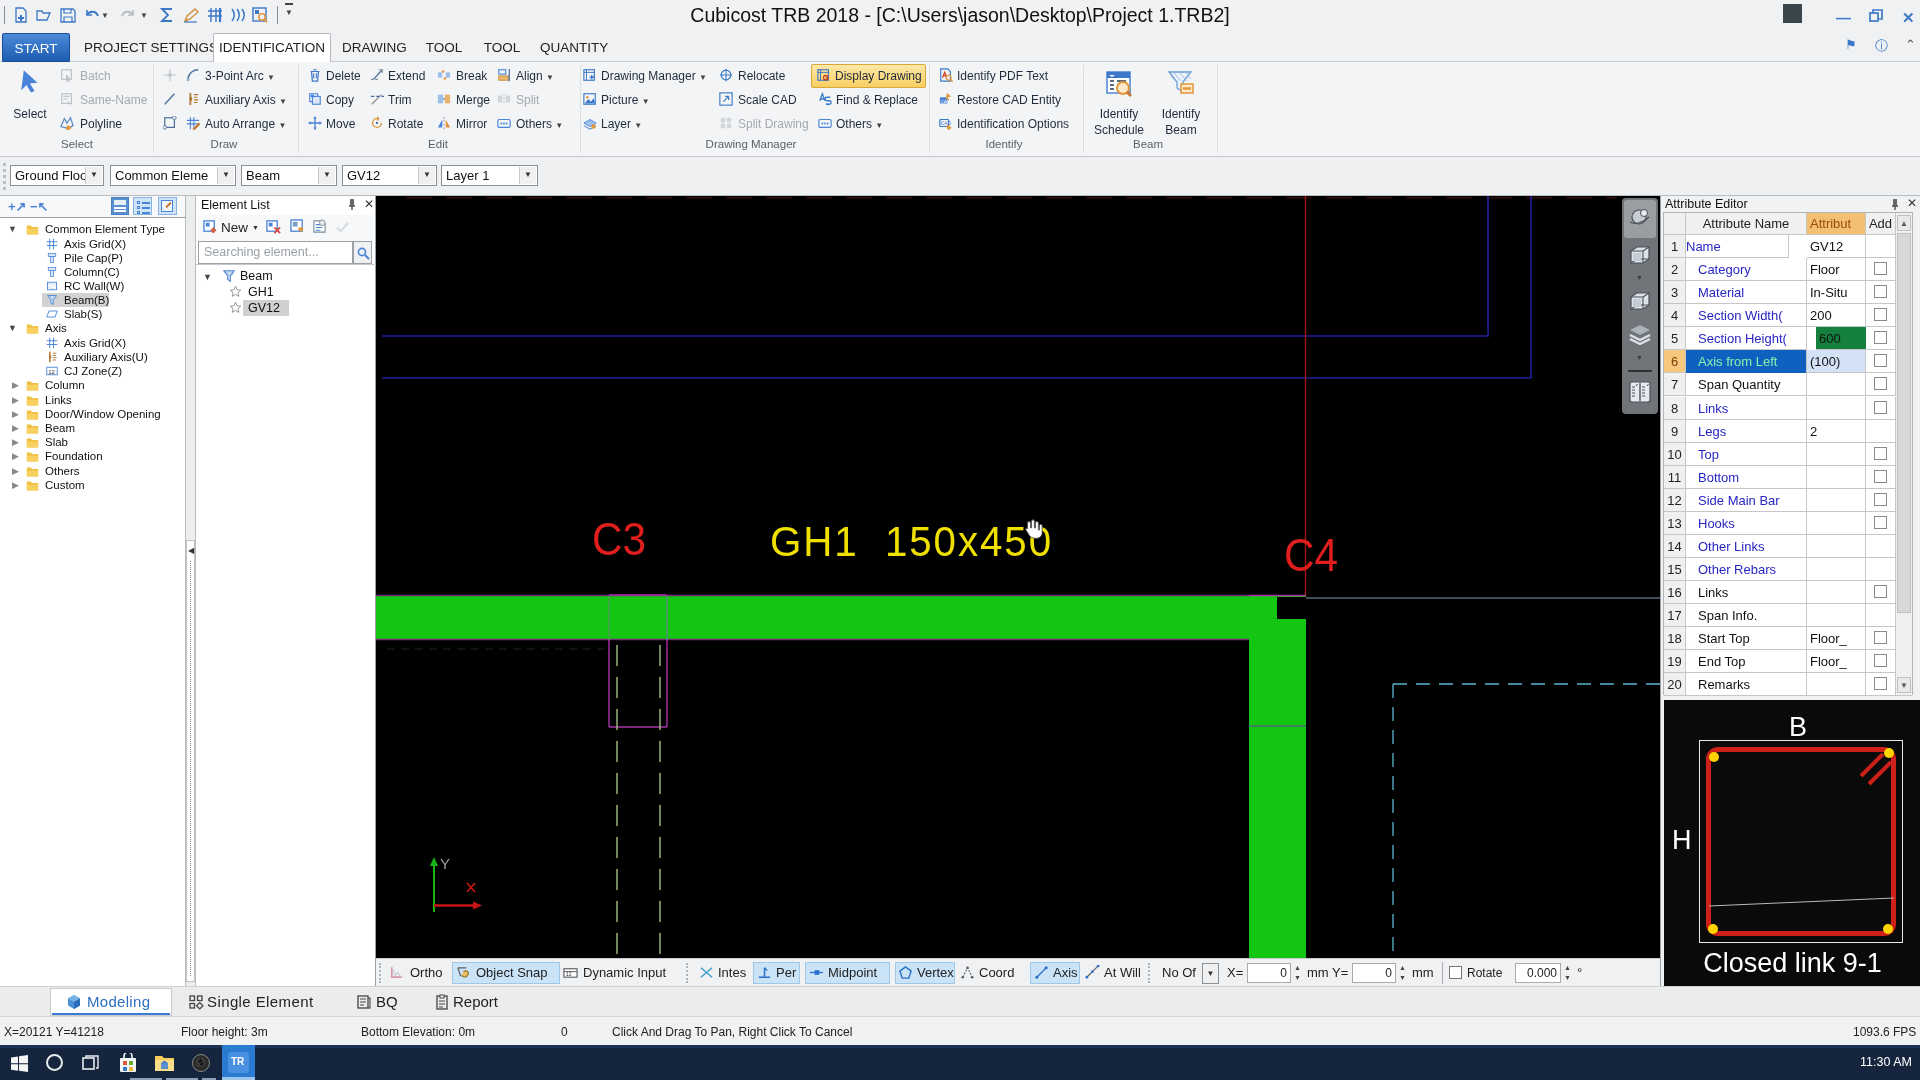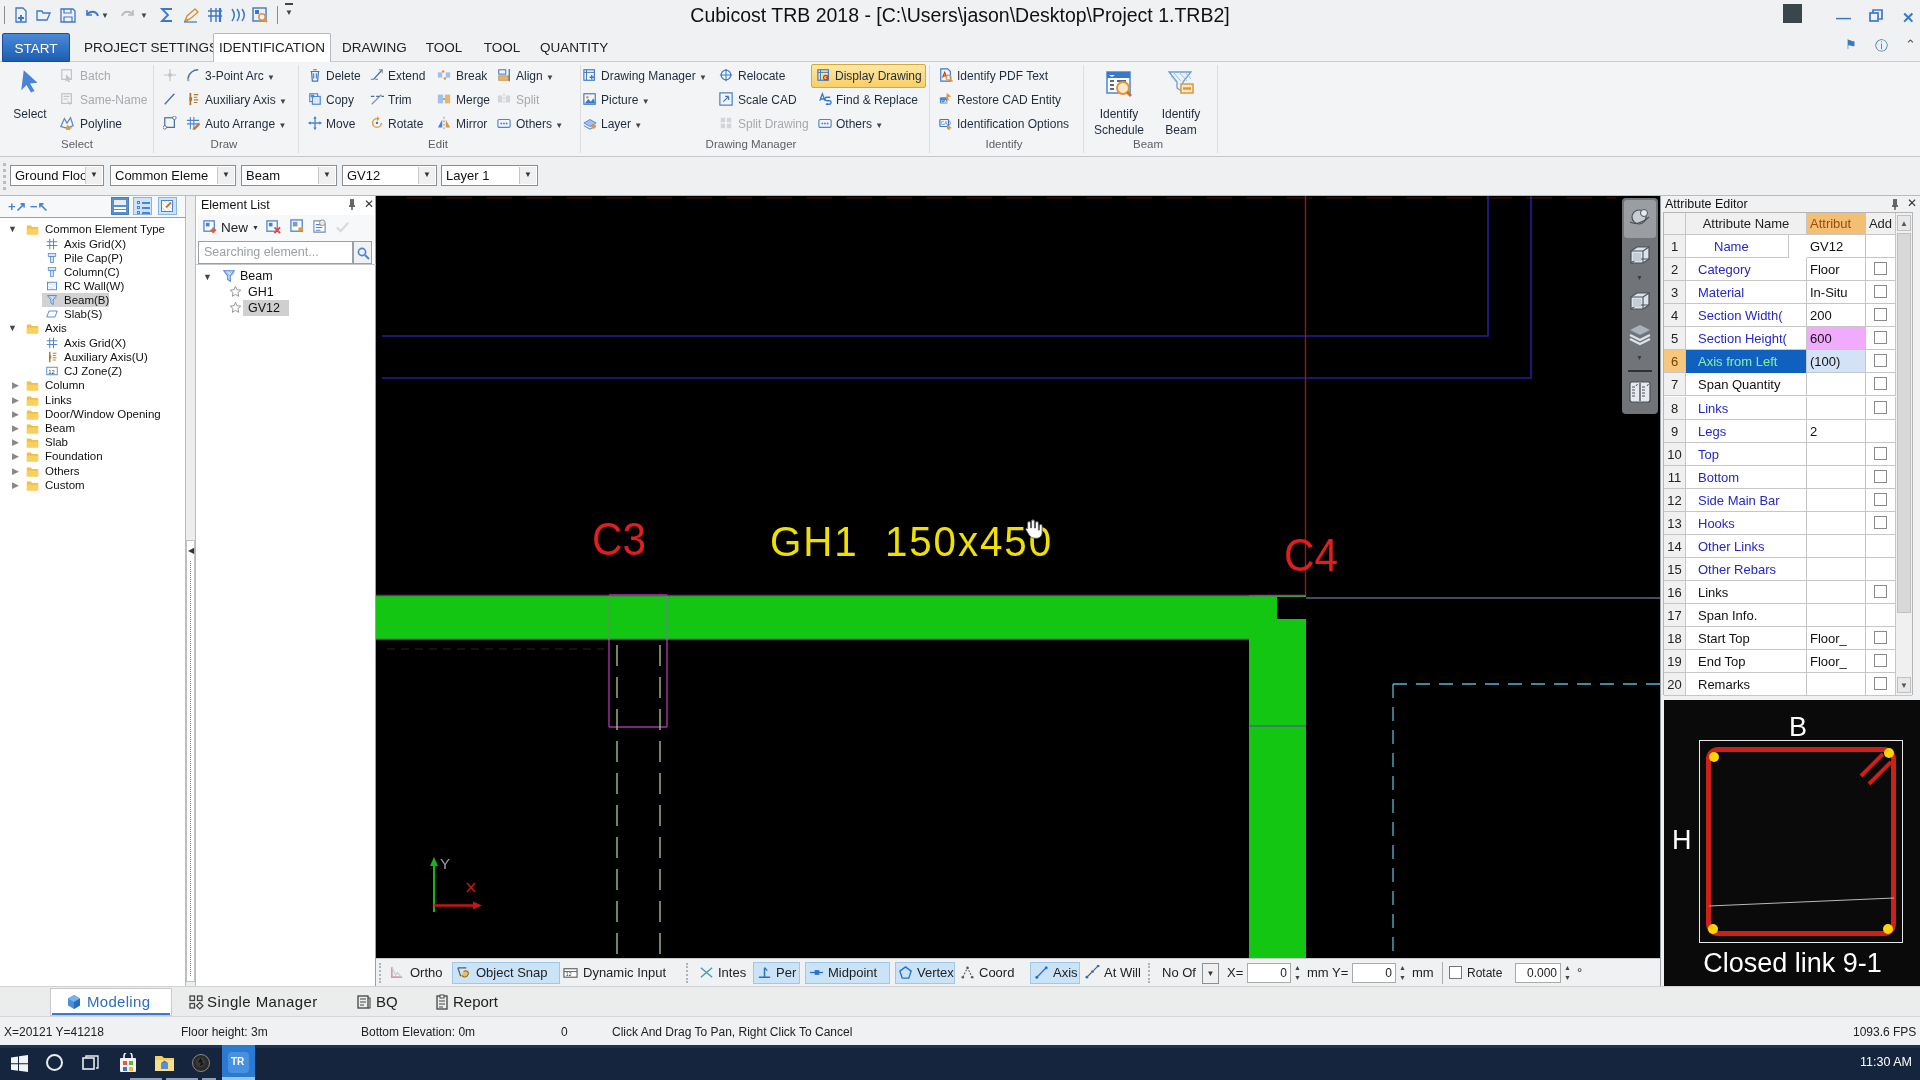--- a/index.html
+++ b/index.html
@@ -977,41 +977,41 @@
           <path d="M4 1h4v6H4z" fill="#666"></path>
         </svg>
       </div>
     <div class="abs" style="left:246px;top:0px;color:#333;font-size:12px;">✕</div>
     <div class="abs" id="attrtable" style="height:483px;">
       <div class="acell rnum" style="left:0;top:0;width:22px;height:22px;"></div>
       <div class="acell" style="left:22px;top:0;width:121px;height:22px;text-align:center;line-height:21px;background:#f0f0f0;color:#222;">Attribute Name</div>
       <div class="acell" style="left:143px;top:0;width:59px;height:22px;background:#f3bf72;color:#9a4a10;padding-left:3px;line-height:21px;">Attribut</div>
       <div class="acell" style="left:202px;top:0;width:30px;height:22px;text-align:center;line-height:21px;background:#f0f0f0;color:#222;">Add</div>
       <div class="acell rnum" style="left:0;top:22.0px;width:22px;height:23.1px;line-height:23.1px;background:#f0f0f0;color:#222;">1</div>
-      <div class="acell" style="left:22px;top:22.0px;width:103px;height:23.1px;line-height:23.1px;background:#fff;color:#2726c3;padding-left:28px;">Name</div>
+      <div class="acell" style="left:22px;top:22.0px;width:103px;height:23.1px;line-height:23.1px;background:#fff;color:#2726c3;padding-left:0;">Name</div>
       <div class="acell" style="left:143px;top:22.0px;width:59px;height:23.1px;line-height:23.1px;background:#fff;color:#111;padding-left:3px;">GV12</div>
       <div class="acell" style="left:202px;top:22.0px;width:30px;height:23.1px;background:#fff;"></div>
       <div class="acell rnum" style="left:0;top:45.1px;width:22px;height:23.1px;line-height:23.1px;background:#f0f0f0;color:#222;">2</div>
       <div class="acell" style="left:22px;top:45.1px;width:121px;height:23.1px;line-height:23.1px;background:#fff;color:#2726c3;padding-left:12px;">Category</div>
       <div class="acell" style="left:143px;top:45.1px;width:59px;height:23.1px;line-height:23.1px;background:#fff;color:#111;padding-left:3px;">Floor</div>
       <div class="acell" style="left:202px;top:45.1px;width:30px;height:23.1px;background:#fff;"></div>
       <div class="cbx" style="left:210px;top:49.1px;"></div>
       <div class="acell rnum" style="left:0;top:68.1px;width:22px;height:23.1px;line-height:23.1px;background:#f0f0f0;color:#222;">3</div>
       <div class="acell" style="left:22px;top:68.1px;width:121px;height:23.1px;line-height:23.1px;background:#fff;color:#2726c3;padding-left:12px;">Material</div>
       <div class="acell" style="left:143px;top:68.1px;width:59px;height:23.1px;line-height:23.1px;background:#fff;color:#111;padding-left:3px;">In-Situ</div>
       <div class="acell" style="left:202px;top:68.1px;width:30px;height:23.1px;background:#fff;"></div>
       <div class="cbx" style="left:210px;top:72.1px;"></div>
       <div class="acell rnum" style="left:0;top:91.2px;width:22px;height:23.1px;line-height:23.1px;background:#f0f0f0;color:#222;">4</div>
       <div class="acell" style="left:22px;top:91.2px;width:121px;height:23.1px;line-height:23.1px;background:#fff;color:#2726c3;padding-left:12px;">Section Width(</div>
       <div class="acell" style="left:143px;top:91.2px;width:59px;height:23.1px;line-height:23.1px;background:#fff;color:#111;padding-left:3px;">200</div>
       <div class="acell" style="left:202px;top:91.2px;width:30px;height:23.1px;background:#fff;"></div>
       <div class="cbx" style="left:210px;top:95.2px;"></div>
       <div class="acell rnum" style="left:0;top:114.3px;width:22px;height:23.1px;line-height:23.1px;background:#f0f0f0;color:#222;">5</div>
       <div class="acell" style="left:22px;top:114.3px;width:121px;height:23.1px;line-height:23.1px;background:#fff;color:#2726c3;padding-left:12px;">Section Height(</div>
-      <div class="acell" style="left:143px;top:114.3px;width:59px;height:23.1px;line-height:23.1px;background:#f0abfc;color:#111;padding-left:3px;">600</div>
+      <div class="acell" style="left:152px;top:114.3px;width:59px;height:23.1px;line-height:23.1px;background:#15803d;color:#111;padding-left:3px;">600</div>
       <div class="acell" style="left:202px;top:114.3px;width:30px;height:23.1px;background:#fff;"></div>
       <div class="cbx" style="left:210px;top:118.3px;"></div>
       <div class="acell rnum" style="left:0;top:137.3px;width:22px;height:23.1px;line-height:23.1px;background:#f5c87e;color:#7a3a00;">6</div>
       <div class="acell" style="left:22px;top:137.3px;width:121px;height:39px;line-height:23.1px;background:#1060c0;color:#86efac;padding-left:12px;">Axis from Left</div>
       <div class="acell" style="left:143px;top:137.3px;width:59px;height:23.1px;line-height:23.1px;background:#d3e2f6;color:#111;padding-left:3px;">(100)</div>
       <div class="acell" style="left:202px;top:137.3px;width:30px;height:23.1px;background:#fff;"></div>
       <div class="cbx" style="left:210px;top:141.3px;"></div>
       <div class="acell rnum" style="left:0;top:160.4px;width:22px;height:23.1px;line-height:23.1px;background:#f0f0f0;color:#222;">7</div>
       <div class="acell" style="left:22px;top:160.4px;width:121px;height:23.1px;line-height:23.1px;background:#fff;color:#111;padding-left:12px;">Span Quantity</div>
       <div class="acell" style="left:143px;top:160.4px;width:59px;height:23.1px;line-height:23.1px;background:#fff;color:#111;padding-left:3px;"></div>
@@ -1102,21 +1102,21 @@
   <div class="abs" id="modetabs">
     <div class="abs" style="left:50px;top:1px;width:122px;height:28px;background:#fff;border:1px solid #c8cacc;"></div>
     <div class="abs" style="left:52px;top:26px;width:118px;height:2px;background:#3a7bd5;"></div>
     <svg class="abs" style="left:66px;top:7px;" width="16" height="16">
         <use href="#s-modeling"></use>
       </svg>
     <div class="abs" style="left:87px;top:6px;color:#2a6fc0;font-size:15px;letter-spacing:0.3px;">Modeling</div>
     <svg class="abs" style="left:188px;top:7px;" width="16" height="16">
         <use href="#s-single"></use>
       </svg>
-    <div class="abs" style="left:207px;top:6px;font-size:15px;letter-spacing:0.4px;">Single Manager</div>
+    <div class="abs" style="left:207px;top:6px;font-size:15px;letter-spacing:0.4px;">Single Element</div>
     <svg class="abs" style="left:356px;top:7px;" width="16" height="16">
         <use href="#s-bq"></use>
       </svg>
     <div class="abs" style="left:376px;top:6px;font-size:15px;">BQ</div>
     <svg class="abs" style="left:434px;top:7px;" width="16" height="16">
         <use href="#s-report"></use>
       </svg>
     <div class="abs" style="left:453px;top:6px;font-size:15px;">Report</div>
   </div>
   <div class="abs" id="statusrow">

